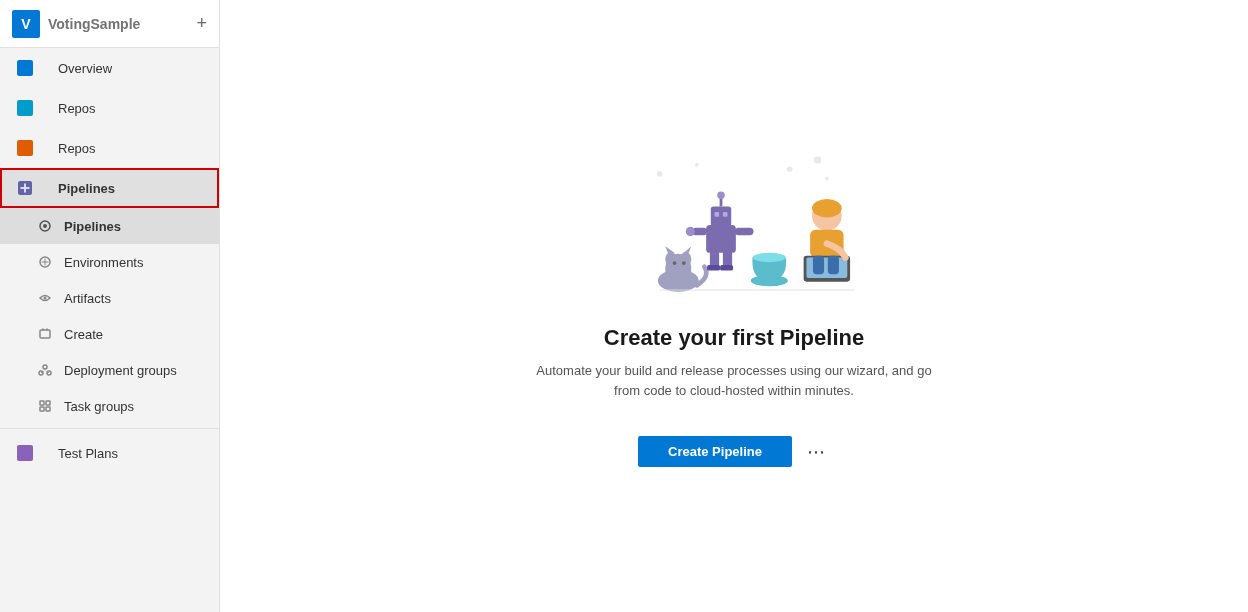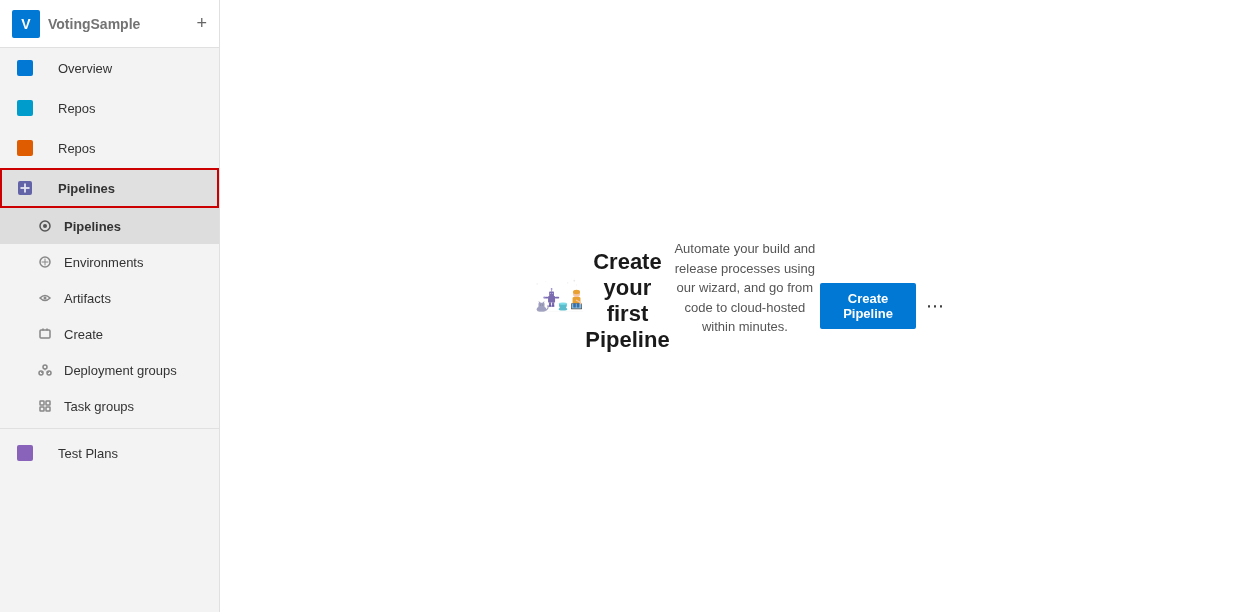--- a/index.html
+++ b/index.html
@@ -112,21 +112,21 @@
     .main-content {
       flex: 1;
       display: flex;
       align-items: center;
       justify-content: center;
       background: #fff;
     }
 
     .empty-state {
       display: flex;
-      flex-direction: row;
+      flex-direction: column;
       align-items: center;
       text-align: center;
       max-width: 420px;
     }
 
     .illustration {
       width: 260px;
       height: 160px;
       margin-bottom: 20px;
     }
@@ -149,21 +149,21 @@
       display: flex;
       align-items: center;
       gap: 10px;
     }
 
     .btn-primary {
       background: #0078d4;
       color: #fff;
       border: none;
       border-radius: 2px;
-      padding: 8px 18px;
+      padding: 8px 30px;
       font-size: 13px;
       font-weight: 600;
       cursor: pointer;
     }
 
     .btn-more {
       background: none;
       border: none;
       cursor: pointer;
       color: #333;

